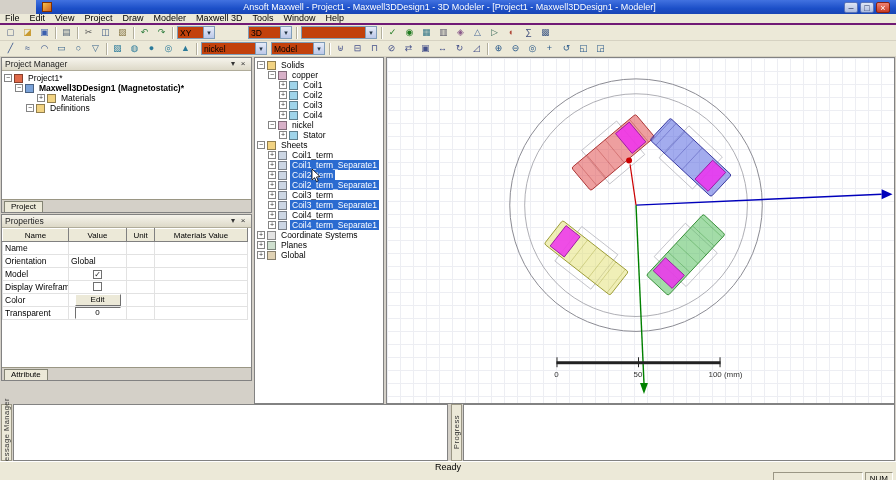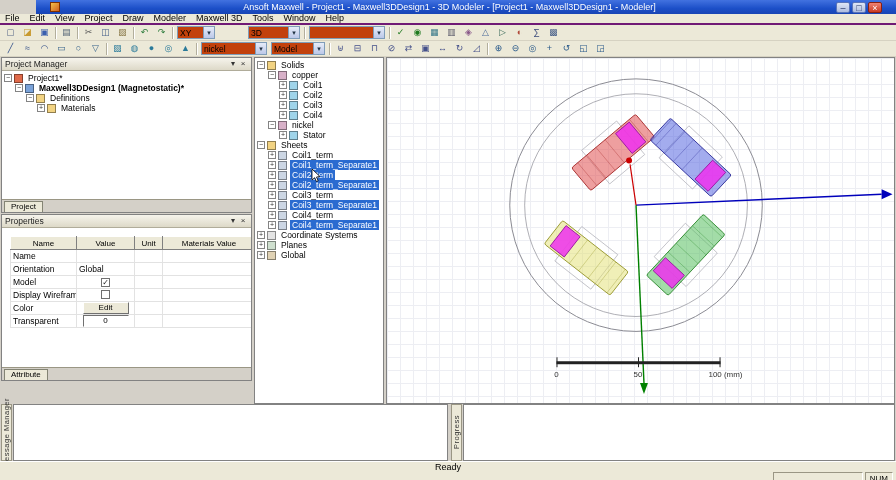--- a/index.html
+++ b/index.html
@@ -1,20 +1,20 @@
 <!DOCTYPE html>
 <html><head>
 <meta charset="utf-8">
 <style>
   html,body{margin:0;padding:0;}
   body{width:896px;height:480px;overflow:hidden;background:#d4d0c8;font-family:"Liberation Sans",sans-serif;}
   .win{position:relative;width:896px;height:480px;}
 
   
-  .titlebar{position:absolute;left:0;top:0;right:0;height:14px;background:linear-gradient(180deg,#4272e0,#1c4fc8 60%,#1845b4);display:flex;align-items:center;padding:0 14px;color:#fff;box-sizing:border-box;margin-left:36px;}
+  .titlebar{position:absolute;left:0;top:0;right:0;height:14px;background:linear-gradient(180deg,#4272e0,#1c4fc8 60%,#1845b4);display:flex;align-items:center;padding:0 6px;color:#fff;box-sizing:border-box;margin-left:36px;}
   .app-ico{width:10px;height:10px;background:linear-gradient(135deg,#f4c04a,#d06020);border:1px solid #803000;margin-right:3px;flex:none;box-sizing:border-box;}
   .title-text{flex:1;text-align:center;font-size:9px;line-height:14px;white-space:nowrap;overflow:hidden;}
   .winbtns{display:flex;gap:2px;flex:none;}
   .wb{width:14px;height:11px;font-size:9px;line-height:10px;text-align:center;background:linear-gradient(#dfe6f5,#aebde0);border:1px solid #5a74b8;color:#1a2a5a;border-radius:2px;box-sizing:border-box;}
   .wb.close{background:linear-gradient(#ef8373,#c93a22);border-color:#8a2010;color:#fff;}
 
   
   .menubar{position:absolute;left:0;top:14px;right:0;height:11px;background:#ece9d8;border-bottom:2px solid #701a75;display:flex;align-items:center;font-size:9px;box-sizing:border-box;}
   .menu-item{padding:0 5px;line-height:11px;white-space:nowrap;}
   .toolbar{position:absolute;left:0;right:0;background:#ece9d8;display:flex;align-items:center;padding:0 2px;border-bottom:1px solid #d6d2c2;box-sizing:border-box;}
@@ -29,21 +29,21 @@
 
   
   .main{position:absolute;left:0;top:57px;width:896px;height:347px;background:#d4d0c8;}
   .panel{position:absolute;border:1px solid #828282;background:#fff;display:flex;flex-direction:column;box-sizing:border-box;}
   .pm-panel{left:1px;top:0;width:251px;height:156px;}
   .props-panel{left:1px;top:157px;width:251px;height:167px;}
   .phead{height:12px;background:linear-gradient(#f6f4ec,#ddd9c8);border-bottom:1px solid #b0ac9a;display:flex;align-items:center;font-size:8.5px;padding:0 3px;color:#222;flex:none;}
   .phead .sp{flex:1;}
   .ph-btn{width:10px;text-align:center;font-size:8px;line-height:10px;color:#333;}
   .pbody{flex:1;background:#fff;overflow:hidden;position:relative;padding:2px;}
-  .pbody.nopad{padding:8px;}
+  .pbody.nopad{padding:0;}
   .ptabs{height:12px;background:#d4d0c8;border-top:1px solid #9a9684;display:flex;align-items:flex-end;padding-left:2px;flex:none;}
   .ptab{background:#ece9d8;border:1px solid #848474;border-bottom:none;font-size:8px;line-height:10px;padding:0 6px;}
 
   
   .trow{display:flex;align-items:center;height:10px;white-space:nowrap;}
   .expand{width:8px;height:8px;border:1px solid #848484;background:#fff;font-size:7px;line-height:6px;text-align:center;margin-right:2px;flex:none;box-sizing:border-box;color:#333;}
   .ti{width:9px;height:9px;border:1px solid rgba(0,0,0,.4);margin-right:3px;flex:none;box-sizing:border-box;}
   .tlabel{font-size:8.5px;line-height:10px;padding:0 2px;}
   .trow.sel .tlabel{background:#2a6bd0;color:#fff;}
   .trow.bold .tlabel{font-weight:bold;}
@@ -139,21 +139,21 @@
         <i style="color: rgb(42, 122, 58);">↶</i>
       </span>
       <span class="tbi">
         <i style="color: rgb(42, 122, 58);">↷</i>
       </span>
       <span class="tbsep"></span>
       <span class="combo" style="width: 38px;">
         <span class="cv">XY</span>
         <span class="ca">▾</span>
       </span>
-      <span class="combo" style="width: 52px; margin-left: 31px;">
+      <span class="combo" style="width: 44px; margin-left: 31px;">
         <span class="cv">3D</span>
         <span class="ca">▾</span>
       </span>
       <span class="tbsep"></span>
       <span class="combo" style="width: 76px;">
         <span class="cv"></span>
         <span class="ca">▾</span>
       </span>
       <span class="tbsep"></span>
       <span class="tbi">
@@ -296,29 +296,29 @@
           <div class="trow" style="padding-left: 0px;">
             <span class="expand">−</span>
             <span class="ti ti-project"></span>
             <span class="tlabel">Project1*</span>
           </div>
           <div class="trow bold" style="padding-left: 11px;">
             <span class="expand">−</span>
             <span class="ti ti-design"></span>
             <span class="tlabel">Maxwell3DDesign1 (Magnetostatic)*</span>
           </div>
+          <div class="trow" style="padding-left: 33px;">
+            <span class="expand">+</span>
+            <span class="ti ti-folder"></span>
+            <span class="tlabel">Materials</span>
+          </div>
           <div class="trow" style="padding-left: 22px;">
             <span class="expand">−</span>
             <span class="ti ti-folder"></span>
             <span class="tlabel">Definitions</span>
-          </div>
-          <div class="trow" style="padding-left: 33px;">
-            <span class="expand">+</span>
-            <span class="ti ti-folder"></span>
-            <span class="tlabel">Materials</span>
           </div>
         </div>
       <div class="ptabs">
         <span class="ptab">Project</span>
       </div>
     </div>
 
     <div class="panel props-panel">
       <div class="phead">
         <span>Properties</span>

